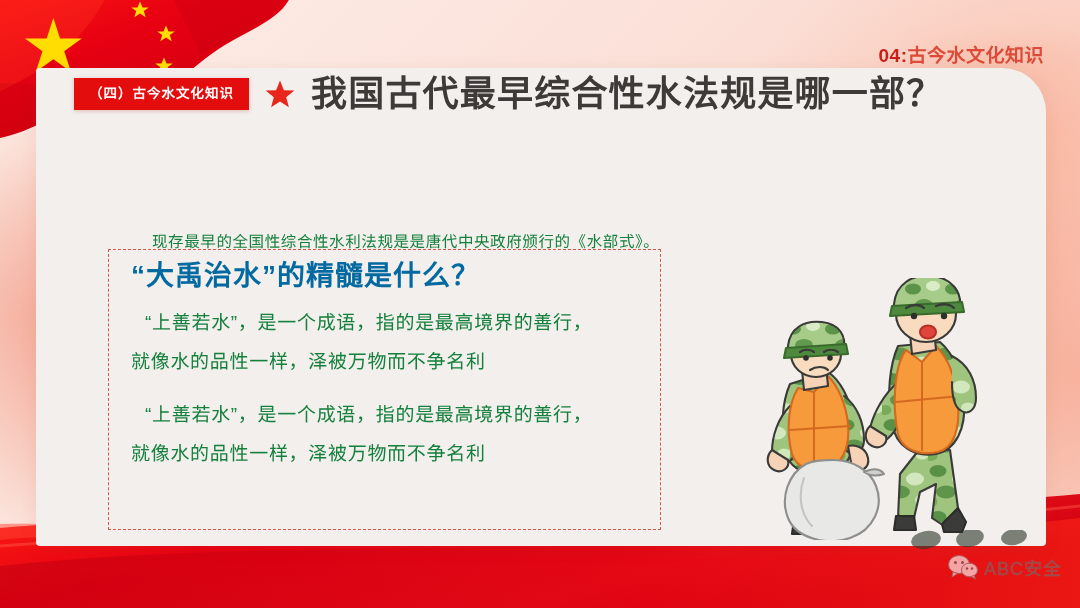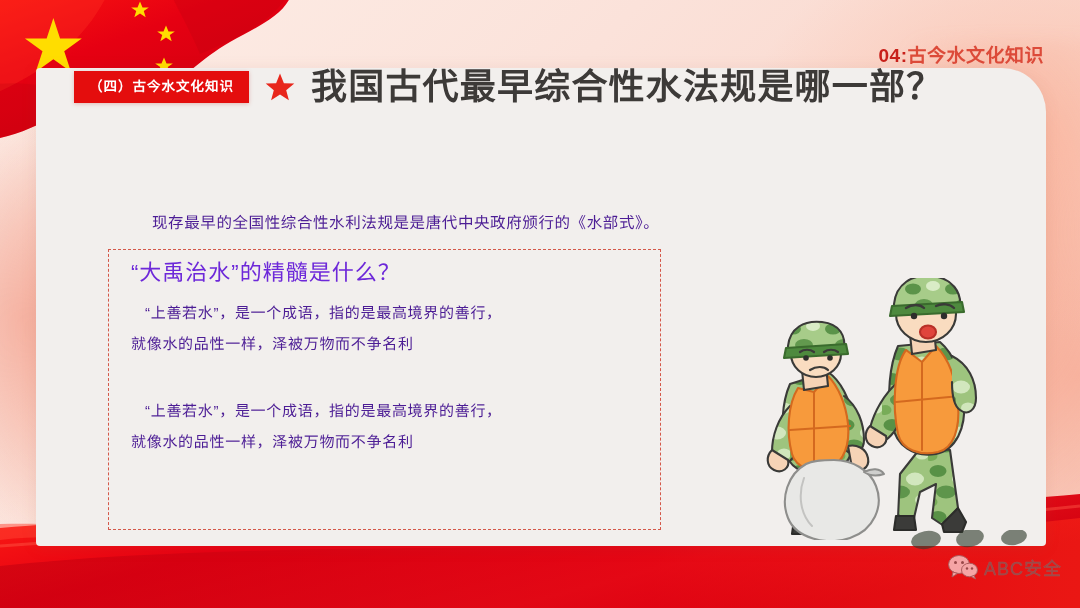--- a/index.html
+++ b/index.html
@@ -93,21 +93,21 @@
     background: #f2efed;
     border-radius: 4px 44px 4px 4px;
     box-shadow: 0 2px 16px rgba(150,90,70,.10);
     overflow: hidden;
     z-index: 10;
   }
 
   
   .title-row {
     position: absolute;
-    left: 74px; top: 69px;
+    left: 74px; top: 76px;
     display: flex;
     align-items: center;
     gap: 16px;
     z-index: 15;
     font-family: Liberation Serif, serif;
   }
   .section-badge {
     background: #e40d0d;
     color: #ffffff;
     font-size: 13.5px;
@@ -127,54 +127,54 @@
     font-weight: 800;
     color: #3d3a38;
     letter-spacing: 1.2px;
     white-space: nowrap;
     line-height: 1;
   }
 
   
   .intro-para {
     position: absolute;
-    left: 152px; top: 210px;
+    left: 152px; top: 229px;
     font-size: 15.5px;
-    color: #4c1d95;
+    color: #15803d;
     letter-spacing: .6px;
     white-space: nowrap;
     z-index: 15;
   }
 
   
   .dashed-box {
     position: absolute;
     left: 108px; top: 249px;
     width: 553px; height: 281px;
     border: 1.5px dashed #d4584a;
     z-index: 15;
     box-sizing: border-box;
   }
 
   .qa-block { position: absolute; left: 22px; }
   .qa-one { top: 12px; }
   .qa-two { top: 146px; }
 
   .qa-heading {
-    font-size: 22px;
-    font-weight: 400;
-    color: #6d28d9;
+    font-size: 28px;
+    font-weight: 700;
+    color: #0369a1;
     letter-spacing: 1px;
     white-space: nowrap;
     line-height: 1;
     margin: 0 0 14px 0;
   }
   .qa-body {
-    font-size: 15px;
-    color: #4c1d95;
+    font-size: 19px;
+    color: #15803d;
     letter-spacing: .7px;
     line-height: 2.05;
     margin: 0;
     max-width: 500px;
   }
   .qa-body .ln { display: block; white-space: nowrap; }
   .qa-body .ln-indent { padding-left: 14px; }
 
   
   .illus {

